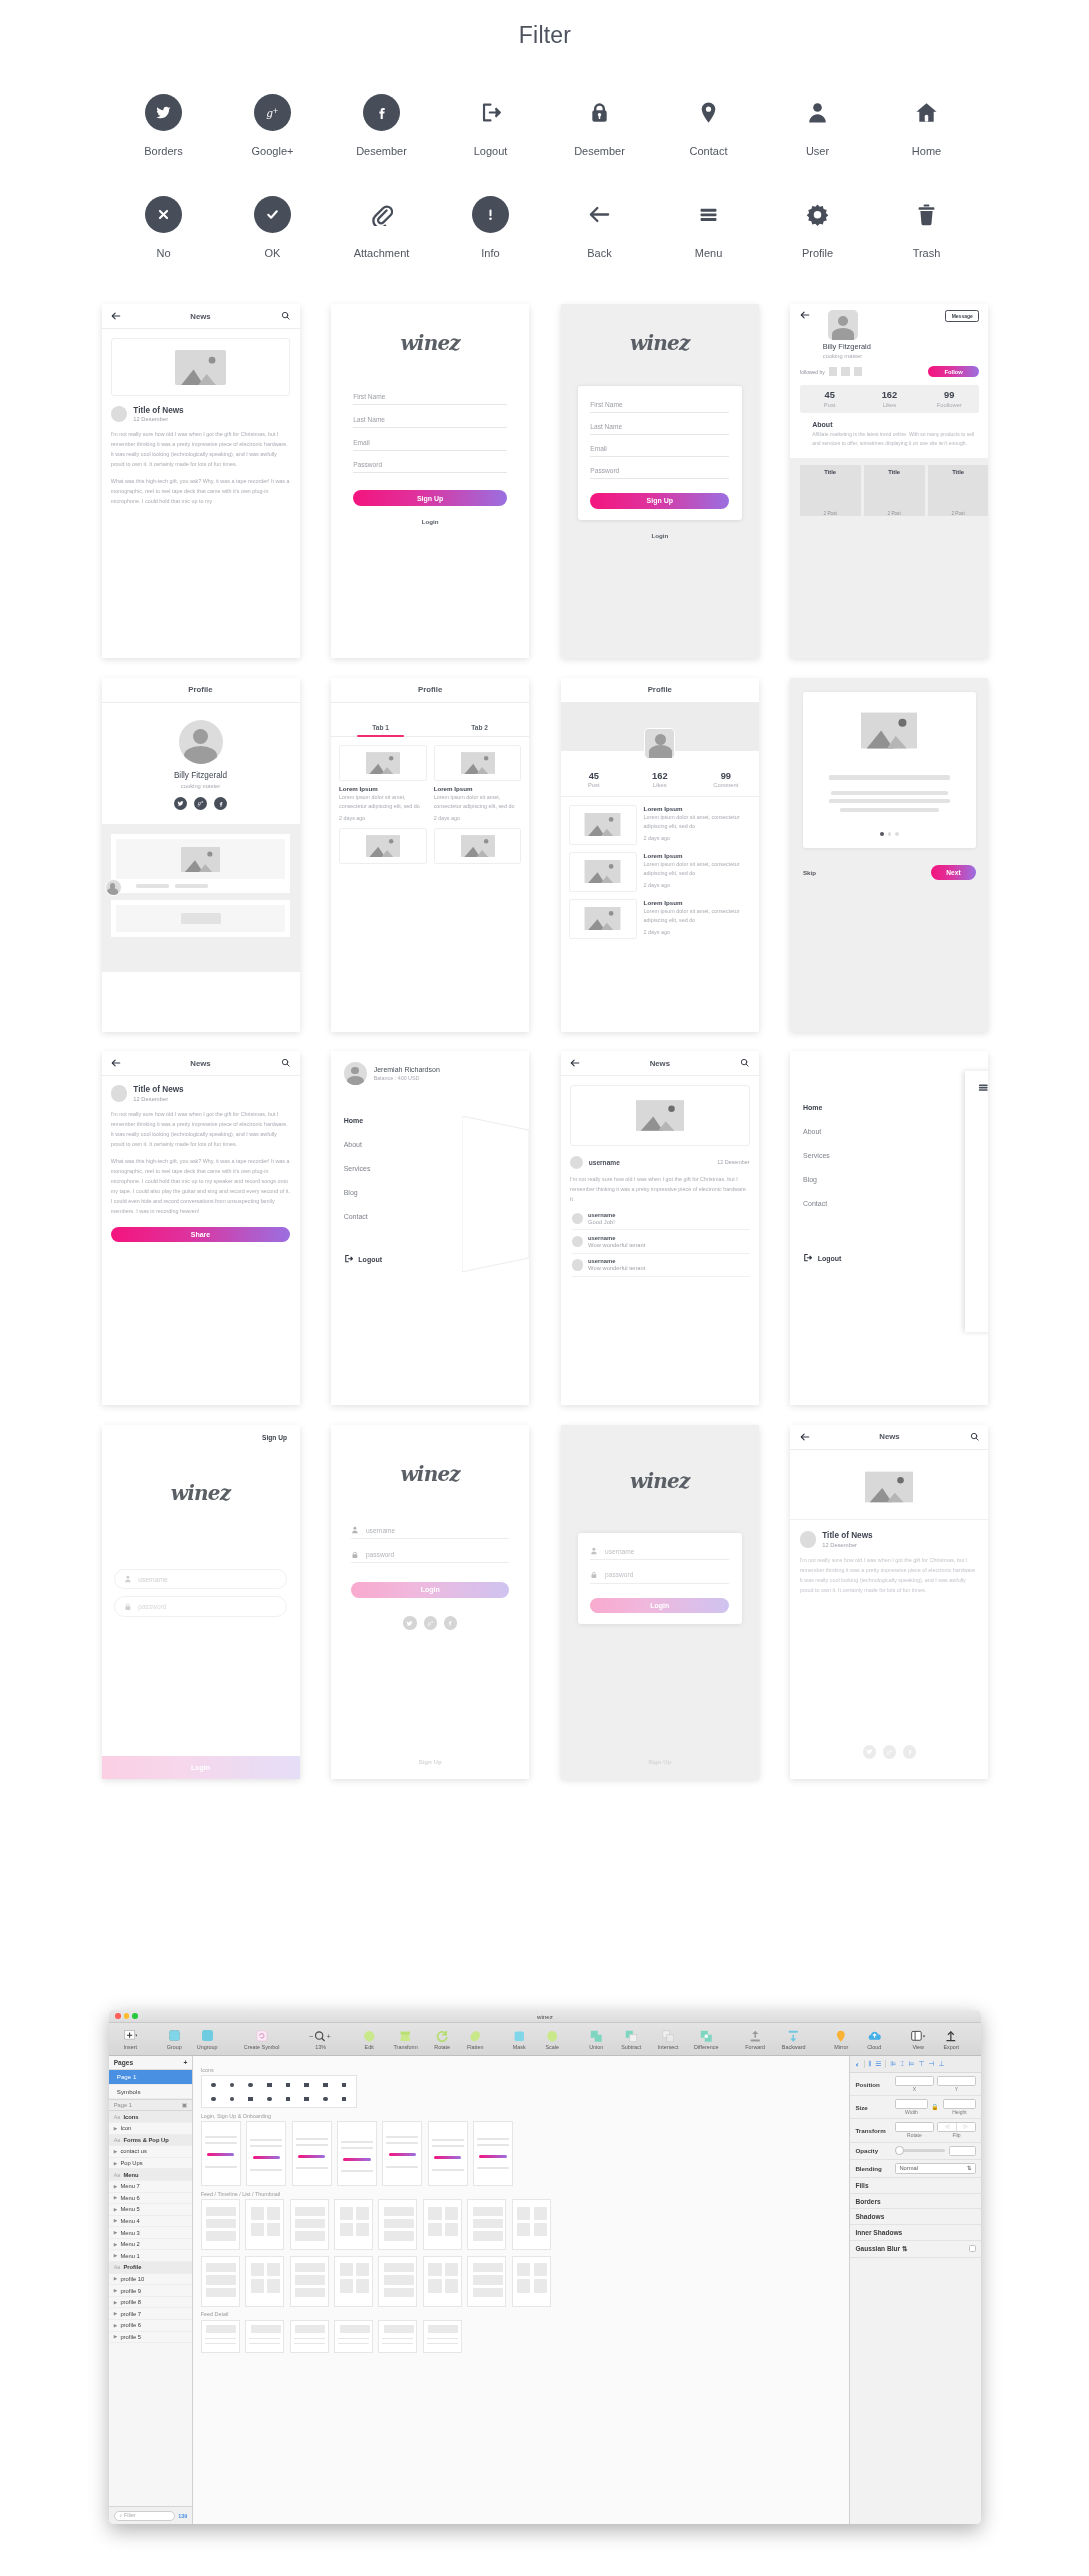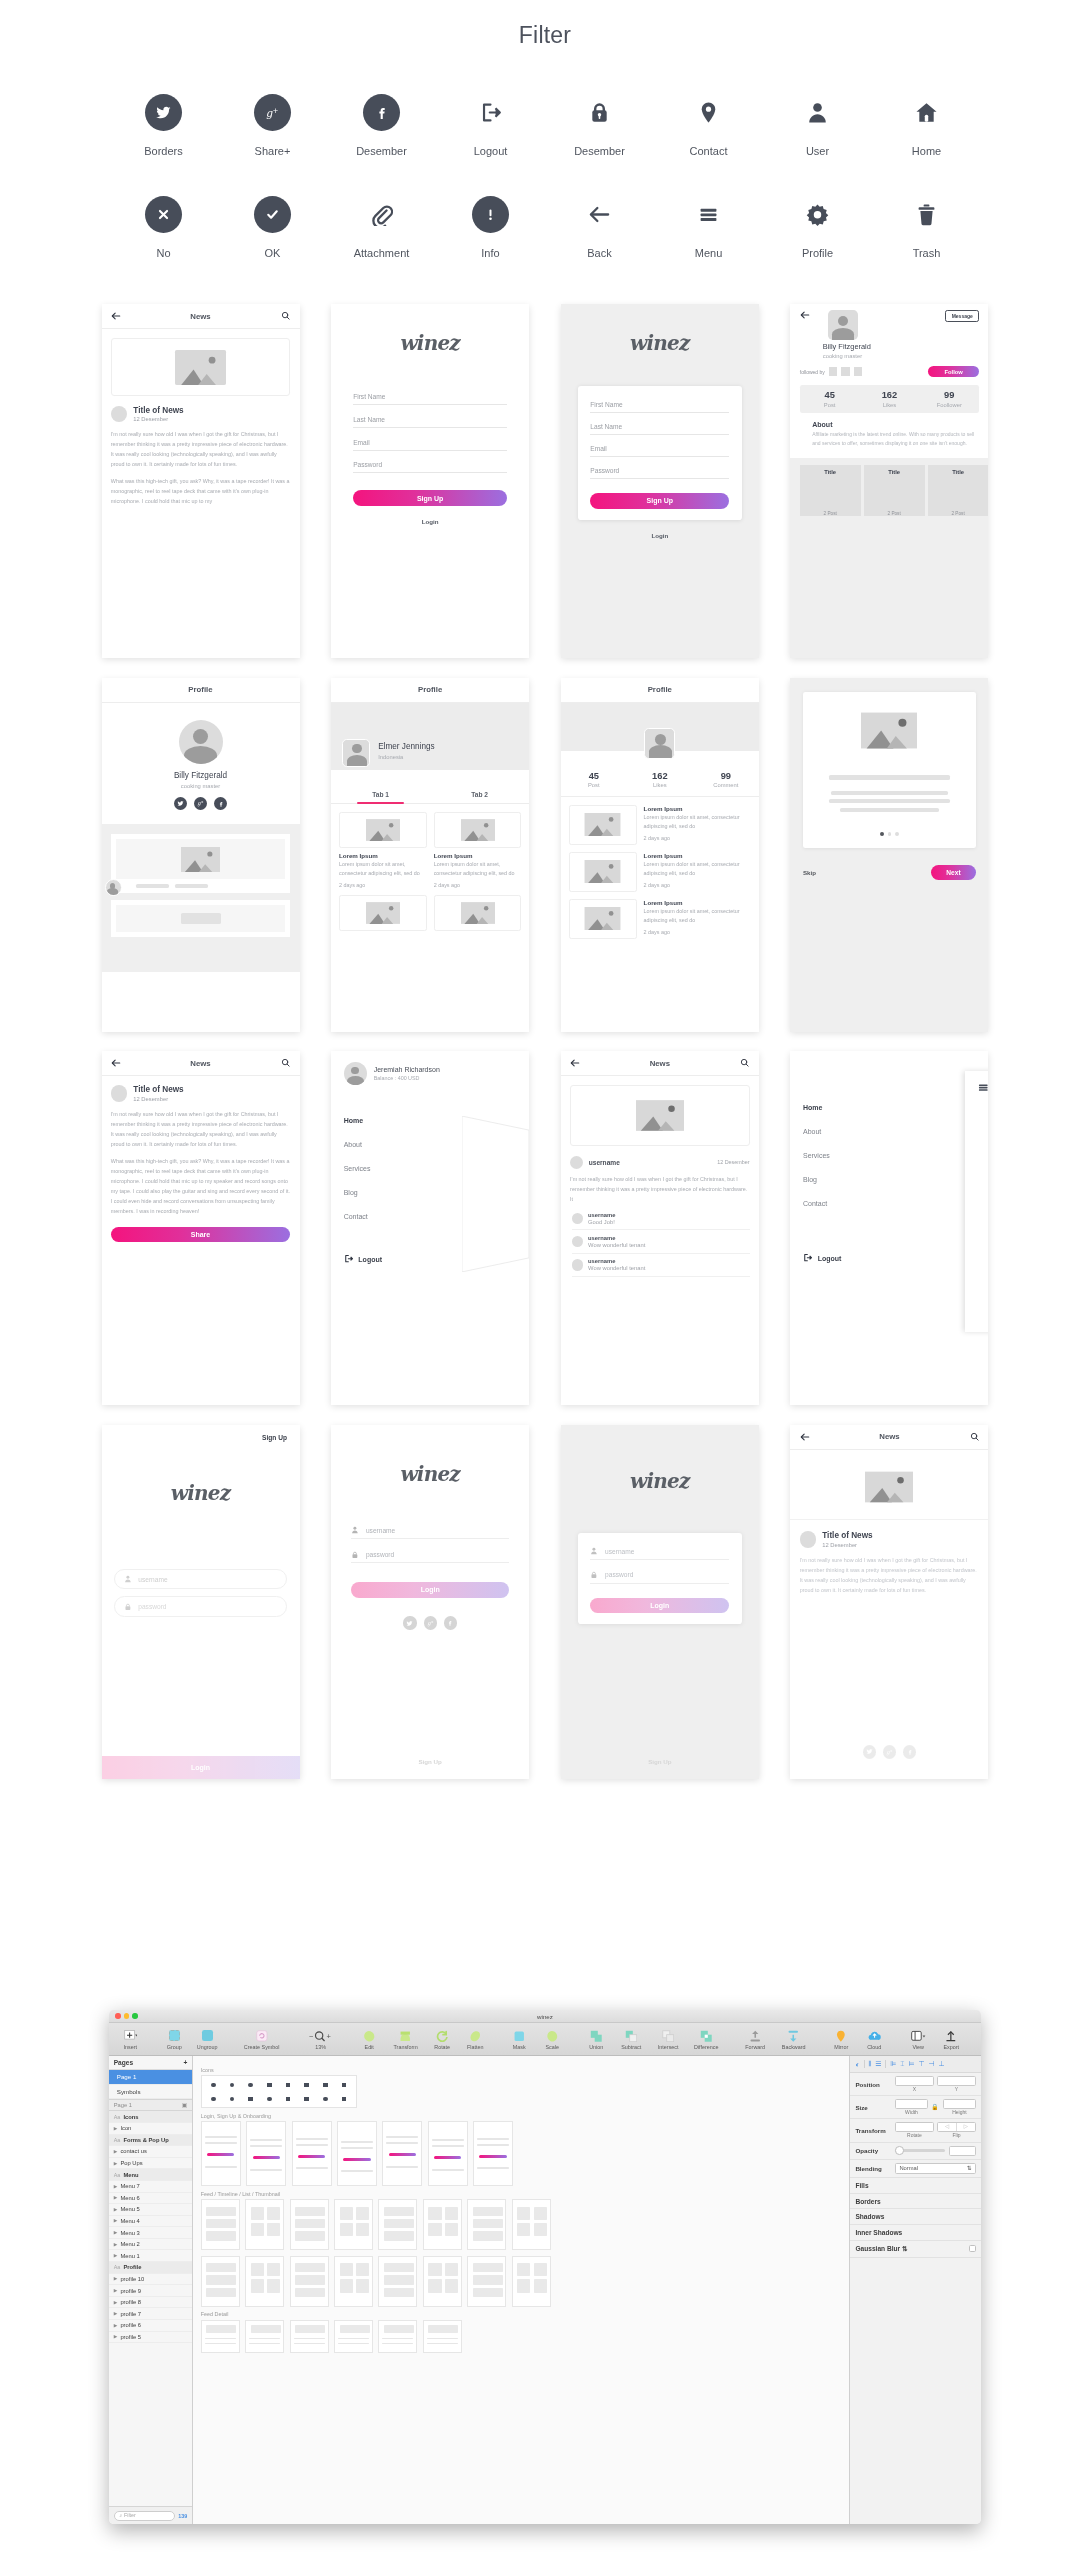--- a/index.html
+++ b/index.html
@@ -213,21 +213,21 @@
     <div class="icon-label">Borders</div>
   </div>
 
   <div class="icon-cell">
     <div class="icon-badge">
       <svg width="17" height="17" viewBox="0 0 24 24" fill="#fff">
           <text x="3" y="18" font-family="DejaVu Serif, serif" font-style="italic" font-size="15" fill="#fff">g</text>
           <text x="12" y="12" font-family="DejaVu Sans, sans-serif" font-size="10" fill="#fff">+</text>
         </svg>
     </div>
-    <div class="icon-label">Share+</div>
+    <div class="icon-label">Google+</div>
   </div>
 
   <div class="icon-cell">
     <div class="icon-badge">
       <svg width="17" height="17" viewBox="0 0 24 24" fill="#fff">
           <path d="M14.5 8.5h2V5.8h-2.3c-2.3 0-3.4 1.3-3.4 3.3v1.6H9v2.8h1.8V21h3v-7.5h2.2l.4-2.8h-2.6V9.6c0-.8.3-1.1 1.1-1.1z"></path>
         </svg>
     </div>
     <div class="icon-label">Desember</div>
   </div>
@@ -546,28 +546,20 @@
         <div style="background:#f6f6f6;height:26.5px;display:flex;align-items:center;justify-content:center">
           <div class="skel" style="width:40px;height:11px"></div>
         </div>
       </div>
     </div>
   </div>
 
   <div class="phone">
     <div class="topbar">
       <span class="tb-title">Profile</span>
-    </div>
-    <div style="background:#ececec;height:67px;position:relative">
-      <div class="avatar-sq" style="width:28px;height:28px;position:absolute;left:11px;top:36px;border:1.6px solid #fff">
-        <div class="av-head" style="width:9.3px;height:9.3px;left:9.3px;top:4.7px"></div>
-        <div class="av-body" style="width:20px;height:11.7px;left:3.9px;bottom:-0.8px"></div>
-      </div>
-      <div style="position:absolute;left:47px;top:39px;font-size:8.2px;color:#3f4450">Elmer Jennings</div>
-      <div style="position:absolute;left:47px;top:51px;font-size:5.8px;color:#a6a9af">Indonesia</div>
     </div>
     <div class="tabs" style="margin-top:14px">
       <div class="tb on">Tab 1</div>
       <div class="tb">Tab 2</div>
     </div>
     <div class="ph-body grid2" style="padding:7.8px">
       <div>
         <div style="border:0.8px solid #eee;border-radius:2.3px;height:36px;display:flex;align-items:center;justify-content:center">
             <svg width="34" height="22" viewBox="0 0 50 32">
               <rect width="50" height="32" fill="#d8d8d8"></rect>

